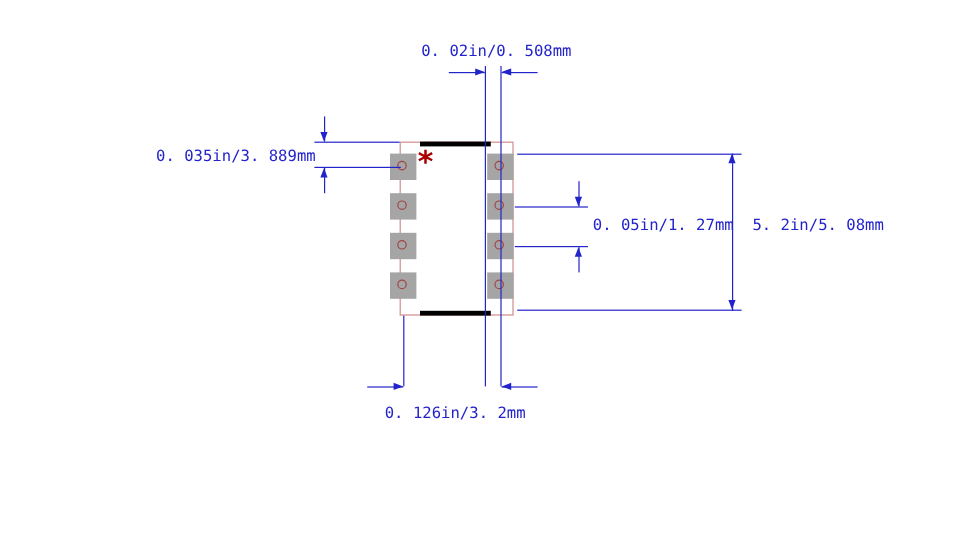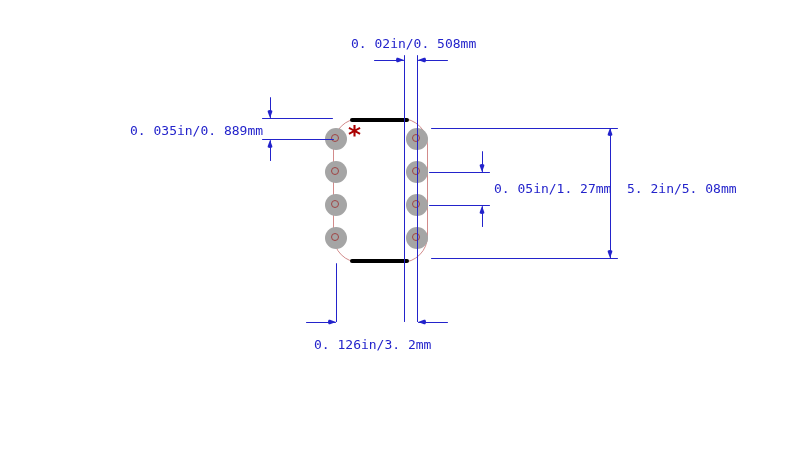--- a/index.html
+++ b/index.html
@@ -1,15 +1,15 @@
 <!DOCTYPE html>
 <html style="--background: #ffffff; --dimension: #2323cb; --pad: #a5a5a5; --pad-hole: #a04545; --body-outline: #d28b8b; --bar: #000000; --pin1: #aa0000;"><head>
 <meta charset="utf-8">
 <style>
-  * { margin:0; padding:0; box-sizing:border-box;border-radius:27px; }
+  * { margin:0; padding:0; box-sizing:border-box; }
   html,body { background:#fff; }
   .canvas {
     position:relative; width:800px; height:452px;
     background:var(--background,#ffffff);
     font-family:"DejaVu Sans Mono","Liberation Mono",monospace;
     overflow:hidden;
   }
   .hline, .vline { position:absolute; background:var(--dimension,#2323cb); }
   .hline { height:1px; }
   .vline { width:1px; }
@@ -79,21 +79,21 @@
     <div class="dim-text" style="left:351px;top:36px;width:125px;text-align:center">0. 02in/0. 508mm</div>
   </div>
 
   <div>
     <div class="hline" style="left:262px;top:118px;width:71px"></div>
     <div class="hline" style="left:262px;top:139px;width:72px"></div>
     <div class="vline" style="left:270px;top:97px;height:21px"></div>
     <div class="arr arr-down" style="left:267px;top:110px"></div>
     <div class="vline" style="left:270px;top:140px;height:21px"></div>
     <div class="arr arr-up" style="left:267px;top:140px"></div>
-    <div class="dim-text" style="left:130px;top:123px;width:128px;text-align:right">0. 035in/0. 889mm</div>
+    <div class="dim-text" style="left:130px;top:123px;width:128px;text-align:right">0. 035in/3. 889mm</div>
   </div>
 
   <div>
     <div class="hline" style="left:429px;top:172px;width:61px"></div>
     <div class="hline" style="left:429px;top:205px;width:61px"></div>
     <div class="vline" style="left:482px;top:151px;height:21px"></div>
     <div class="arr arr-down" style="left:479px;top:164px"></div>
     <div class="vline" style="left:482px;top:206px;height:21px"></div>
     <div class="arr arr-up" style="left:479px;top:206px"></div>
     <div class="dim-text" style="left:494px;top:181px">0. 05in/1. 27mm</div>
@@ -107,18 +107,18 @@
     <div class="arr arr-down" style="left:607px;top:250px"></div>
     <div class="dim-text" style="left:627px;top:181px">5. 2in/5. 08mm</div>
   </div>
 
   <div>
     <div class="vline" style="left:336px;top:263px;height:59px"></div>
     <div class="hline" style="left:306px;top:322px;width:30px"></div>
     <div class="arr arr-right" style="left:328px;top:319px"></div>
     <div class="hline" style="left:418px;top:322px;width:30px"></div>
     <div class="arr arr-left" style="left:418px;top:319px"></div>
-    <div class="dim-text" style="left:314px;top:337px;width:124px;text-align:left">0. 126in/3. 2mm</div>
+    <div class="dim-text" style="left:314px;top:337px;width:124px;text-align:right">0. 126in/3. 2mm</div>
   </div>
 
   <div class="pin1" style="left:347px;top:123px">*</div>
 
 </div>
 
 </body></html>

